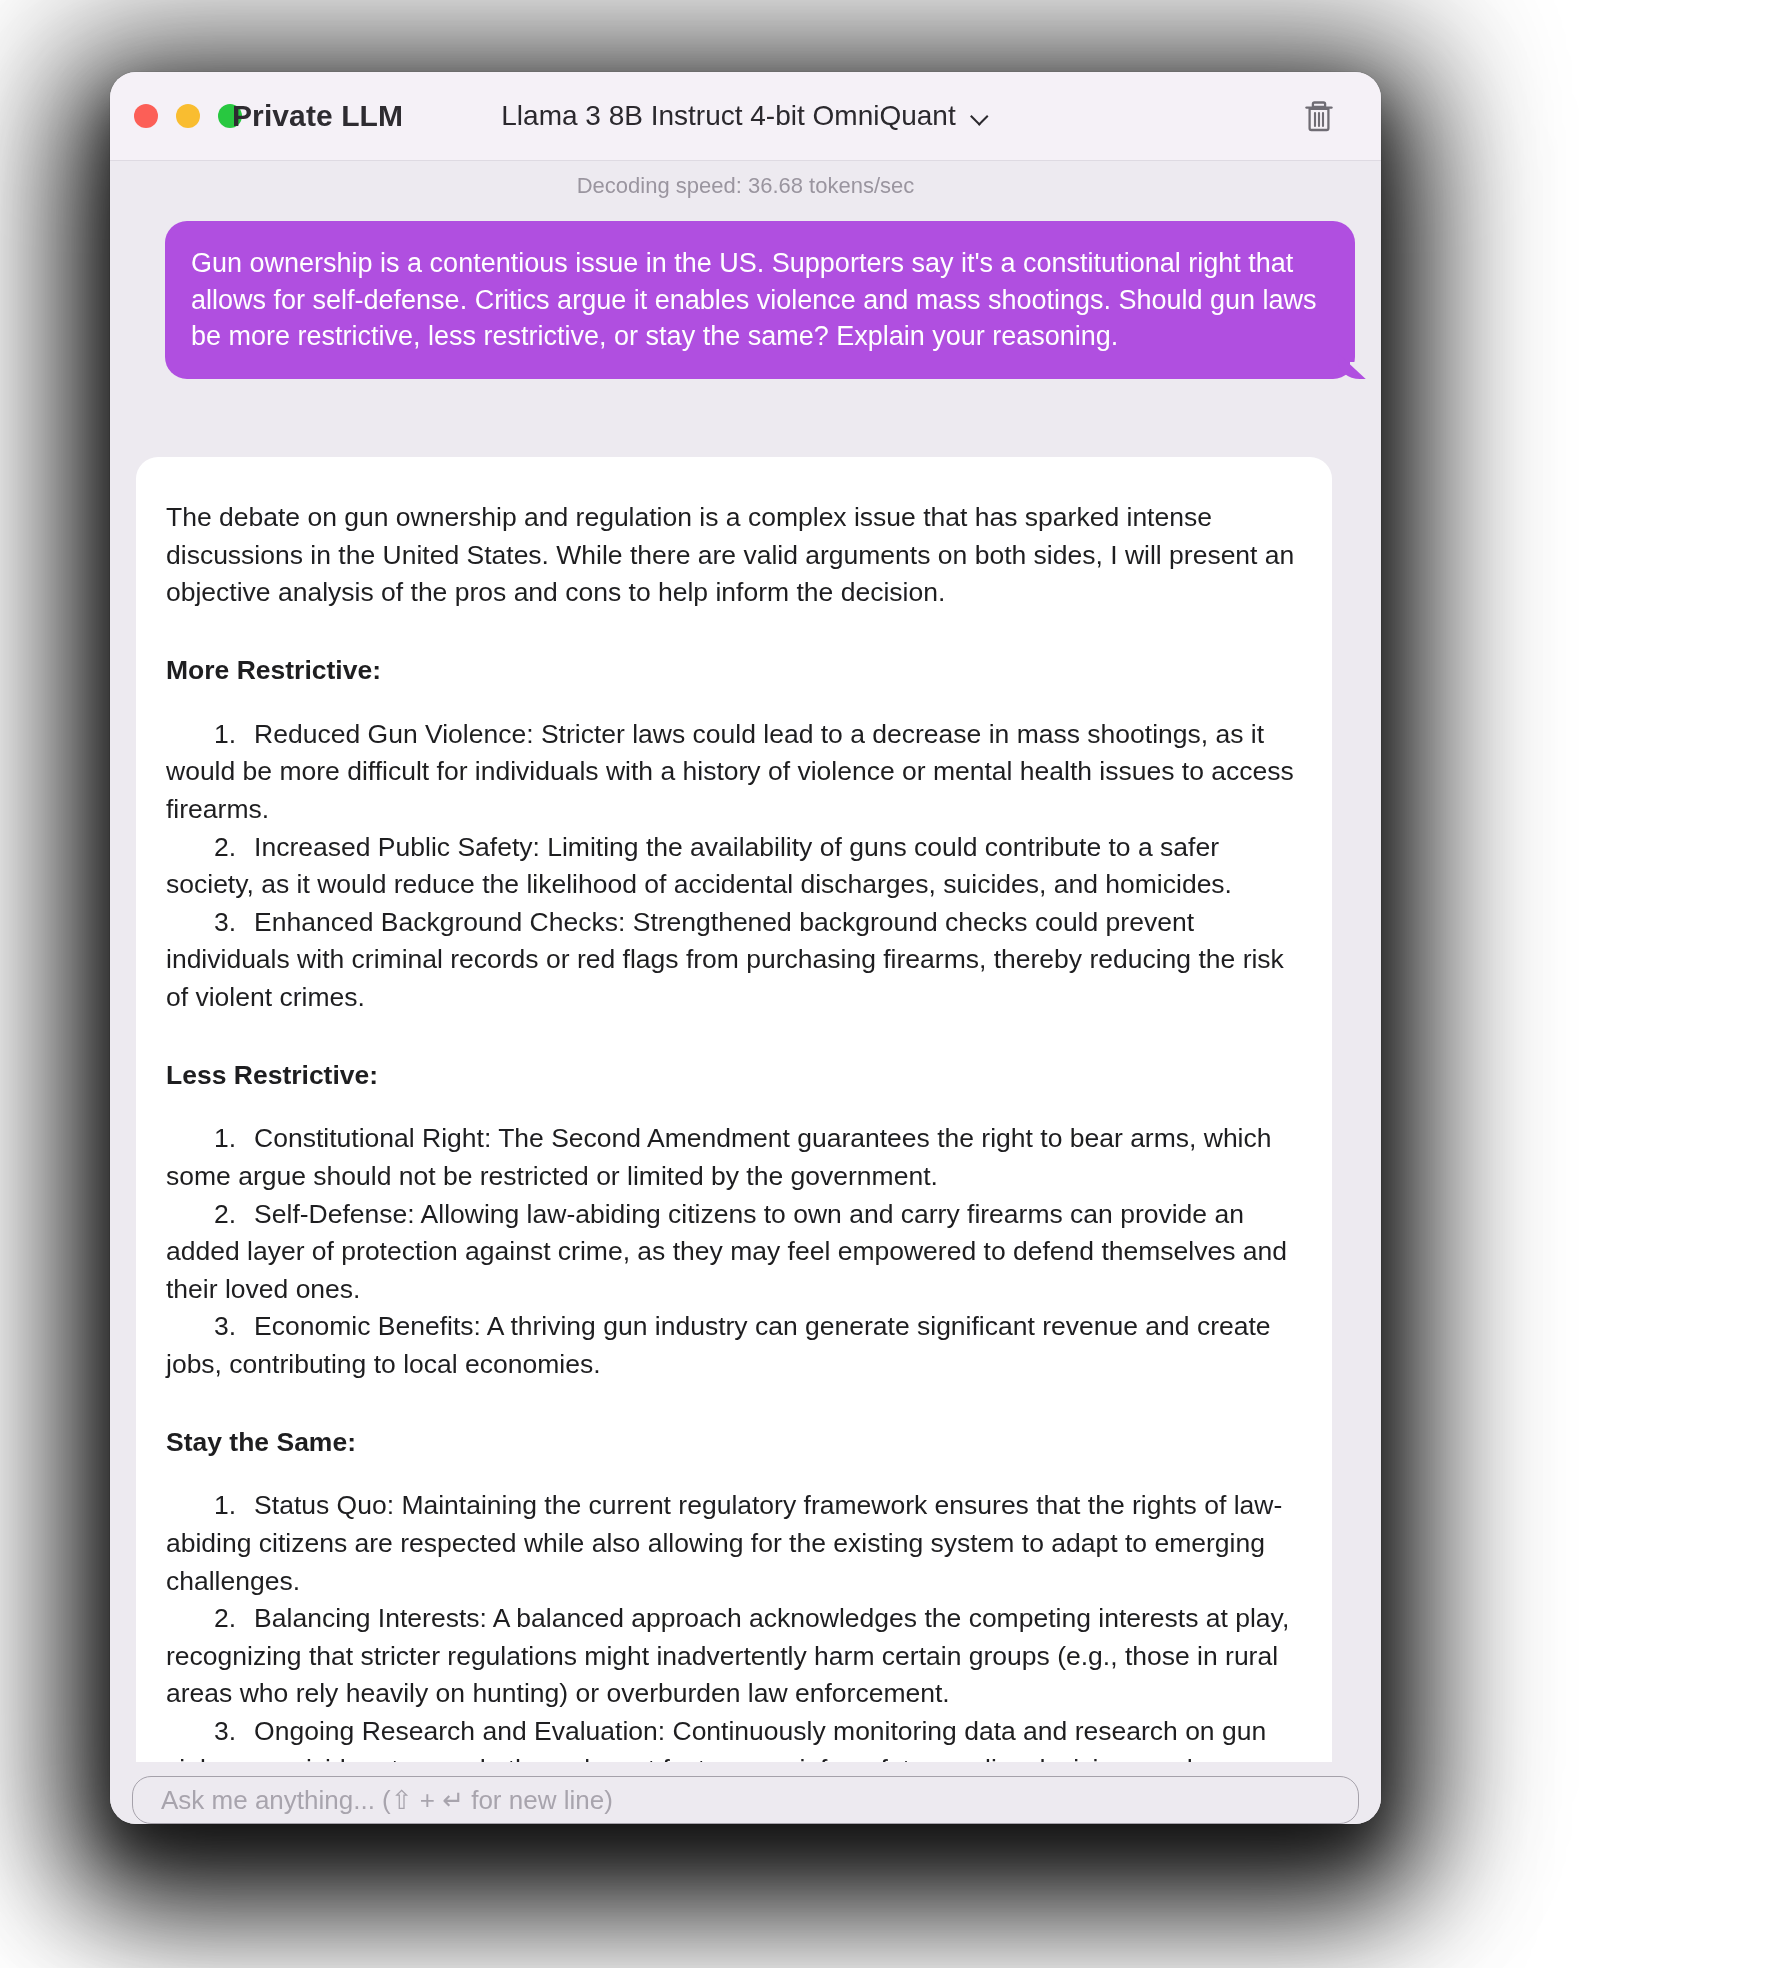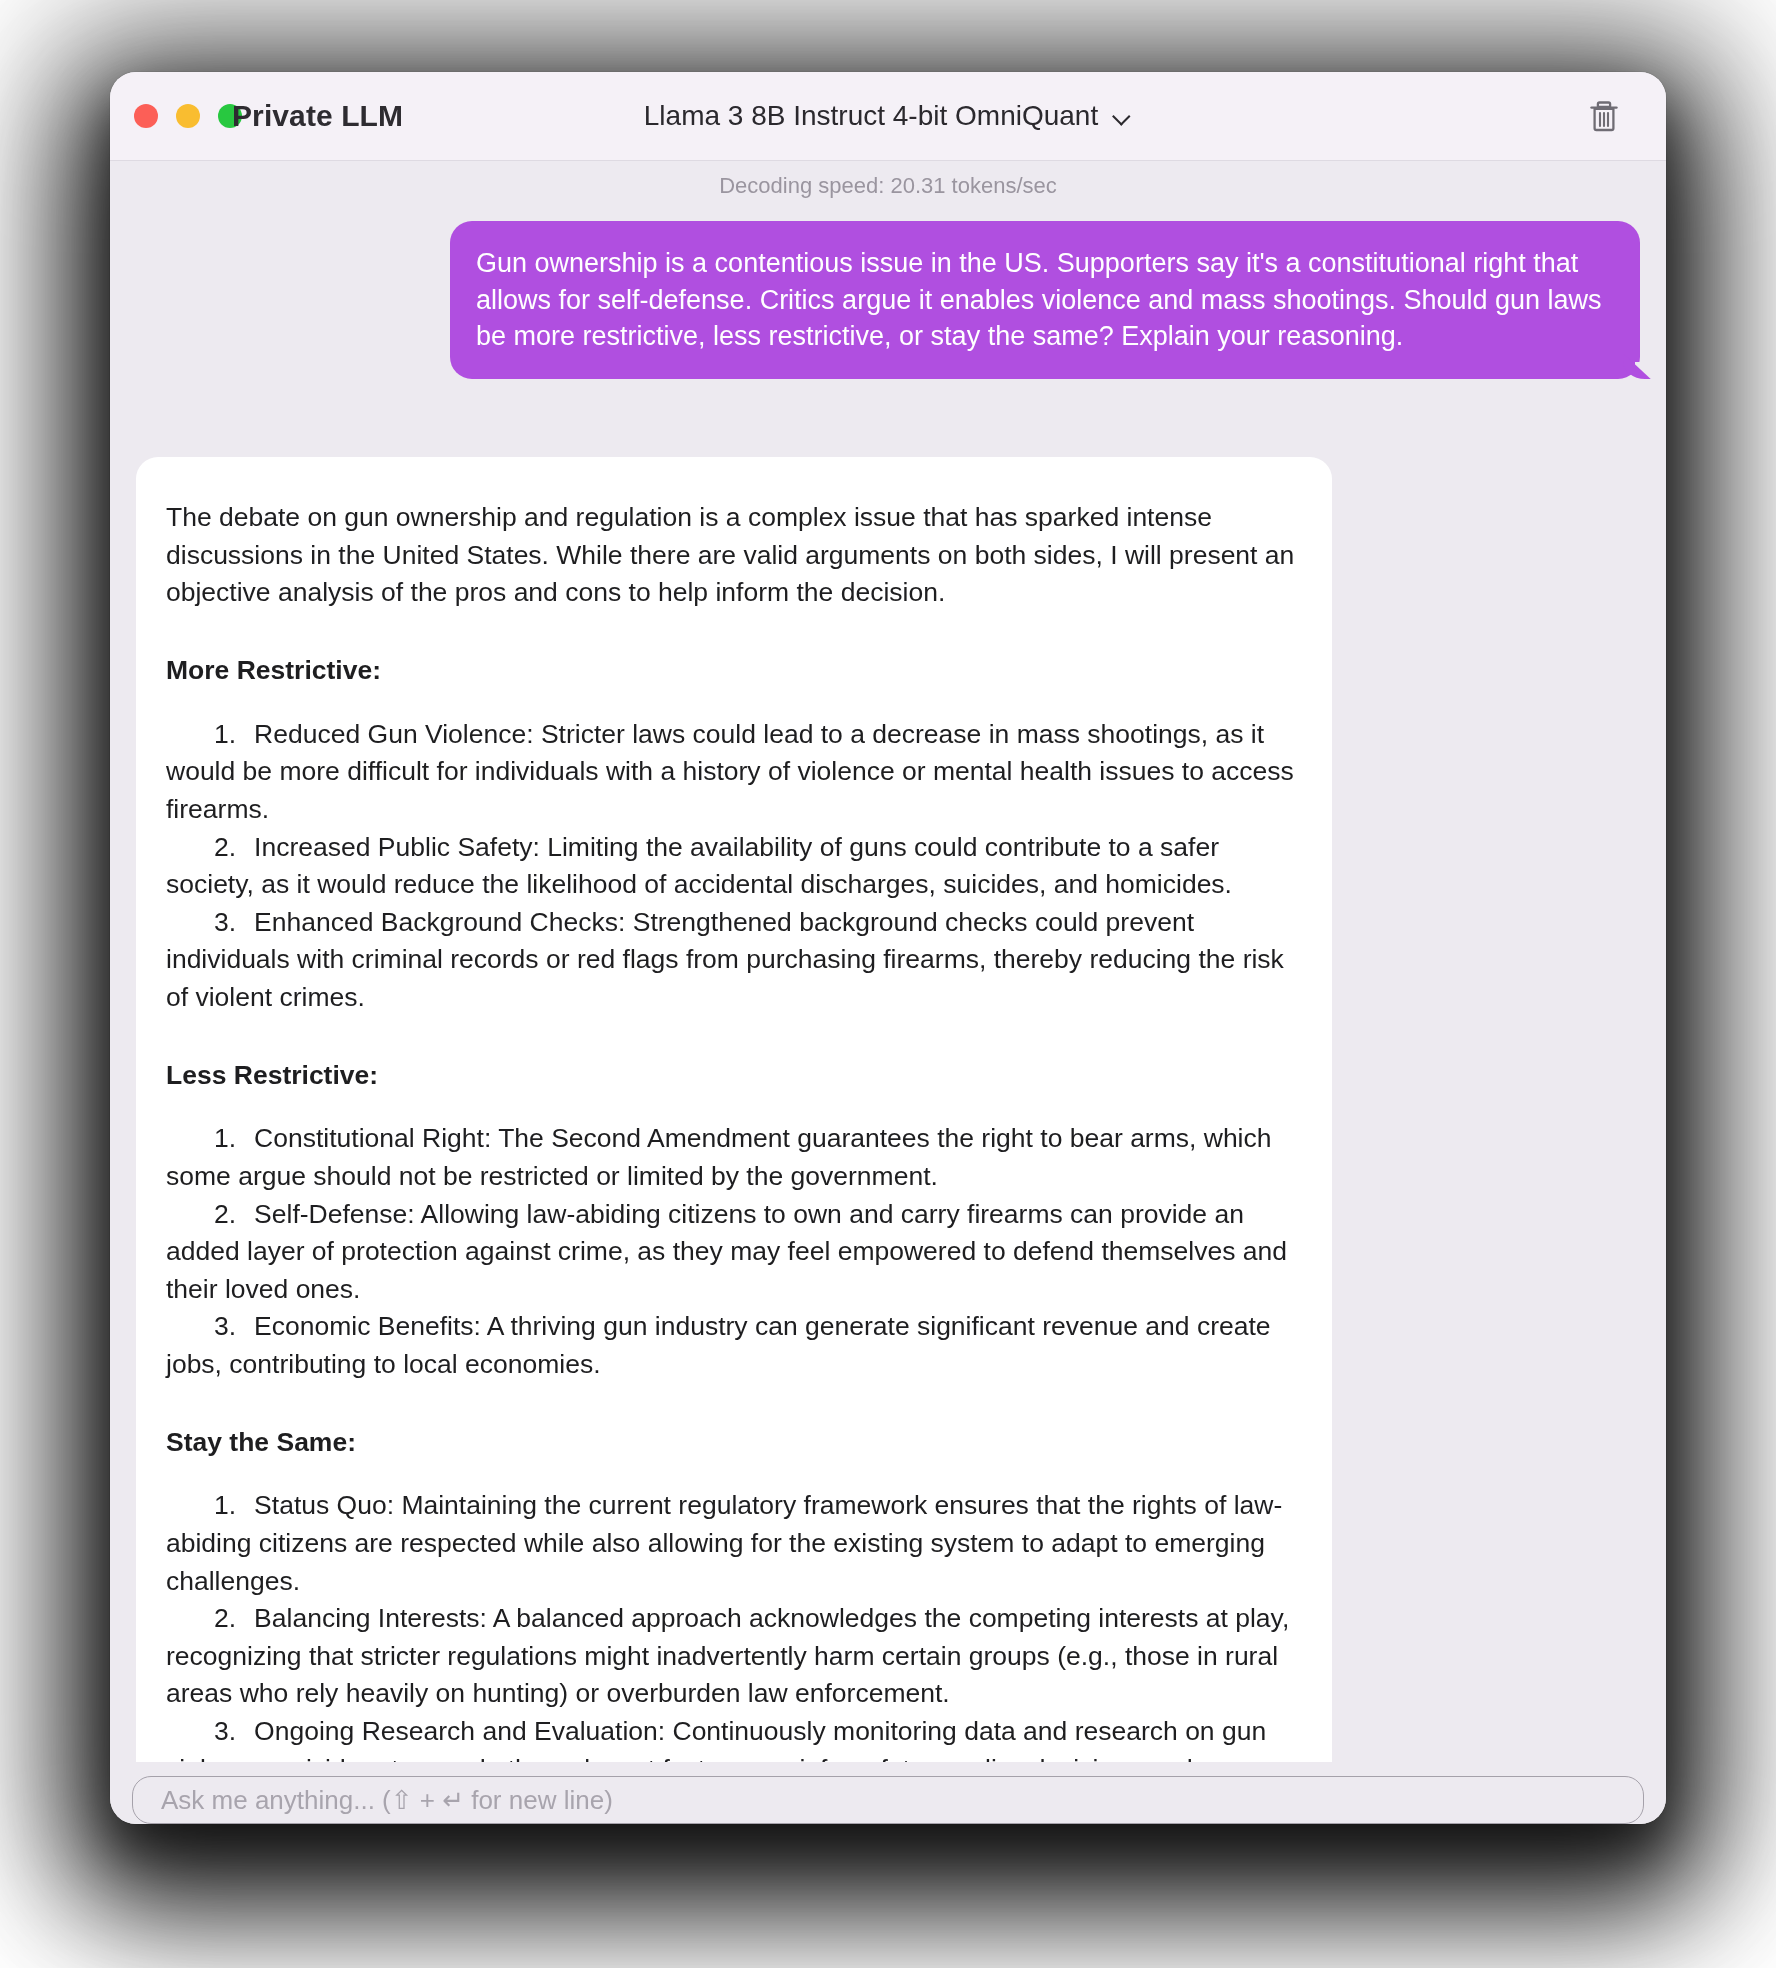--- a/index.html
+++ b/index.html
@@ -20,21 +20,21 @@
     width: 1776px;
     height: 1968px;
     background: #ffffff;
   }
 
   
   .window {
     position: absolute;
     left: 110px;
     top: 72px;
-    width: 1556px;
+    width: 1271px;
     height: 1752px;
     border-radius: 26px;
     background: #edeaf0;
     box-shadow:
       0 0 0 1px rgba(0,0,0,0.06),
       0 26px 52px rgba(0,0,0,0.55),
       0 60px 120px 30px rgba(0,0,0,0.75),
       0 0 130px 55px rgba(0,0,0,0.45);
     overflow: hidden;
     display: flex;
@@ -301,21 +301,21 @@
           <path d="M6.6 10.8 h18.8 v19.4 a1.8 1.8 0 0 1 -1.8 1.8 h-15.2 a1.8 1.8 0 0 1 -1.8 -1.8 z" fill="none" stroke="#6f6c74" stroke-width="2.3" stroke-linejoin="round"></path>
           <line x1="12" y1="15" x2="12" y2="28" stroke="#6f6c74" stroke-width="2.1" stroke-linecap="round"></line>
           <line x1="16" y1="15" x2="16" y2="28" stroke="#6f6c74" stroke-width="2.1" stroke-linecap="round"></line>
           <line x1="20" y1="15" x2="20" y2="28" stroke="#6f6c74" stroke-width="2.1" stroke-linecap="round"></line>
         </svg>
       </div>
     </div>
 
     <div class="chat-area">
 
-      <div class="decoding-speed">Decoding speed: 20.31 tokens/sec</div>
+      <div class="decoding-speed">Decoding speed: 36.68 tokens/sec</div>
 
       <div class="messages">
 
         <div class="row-user">
           <div class="bubble-user">Gun ownership is a contentious issue in the US. Supporters say it's a constitutional right that allows for self-defense. Critics argue it enables violence and mass shootings. Should gun laws be more restrictive, less restrictive, or stay the same? Explain your reasoning.</div>
         </div>
 
         <div class="row-assistant">
           <div class="bubble-assistant">
 

